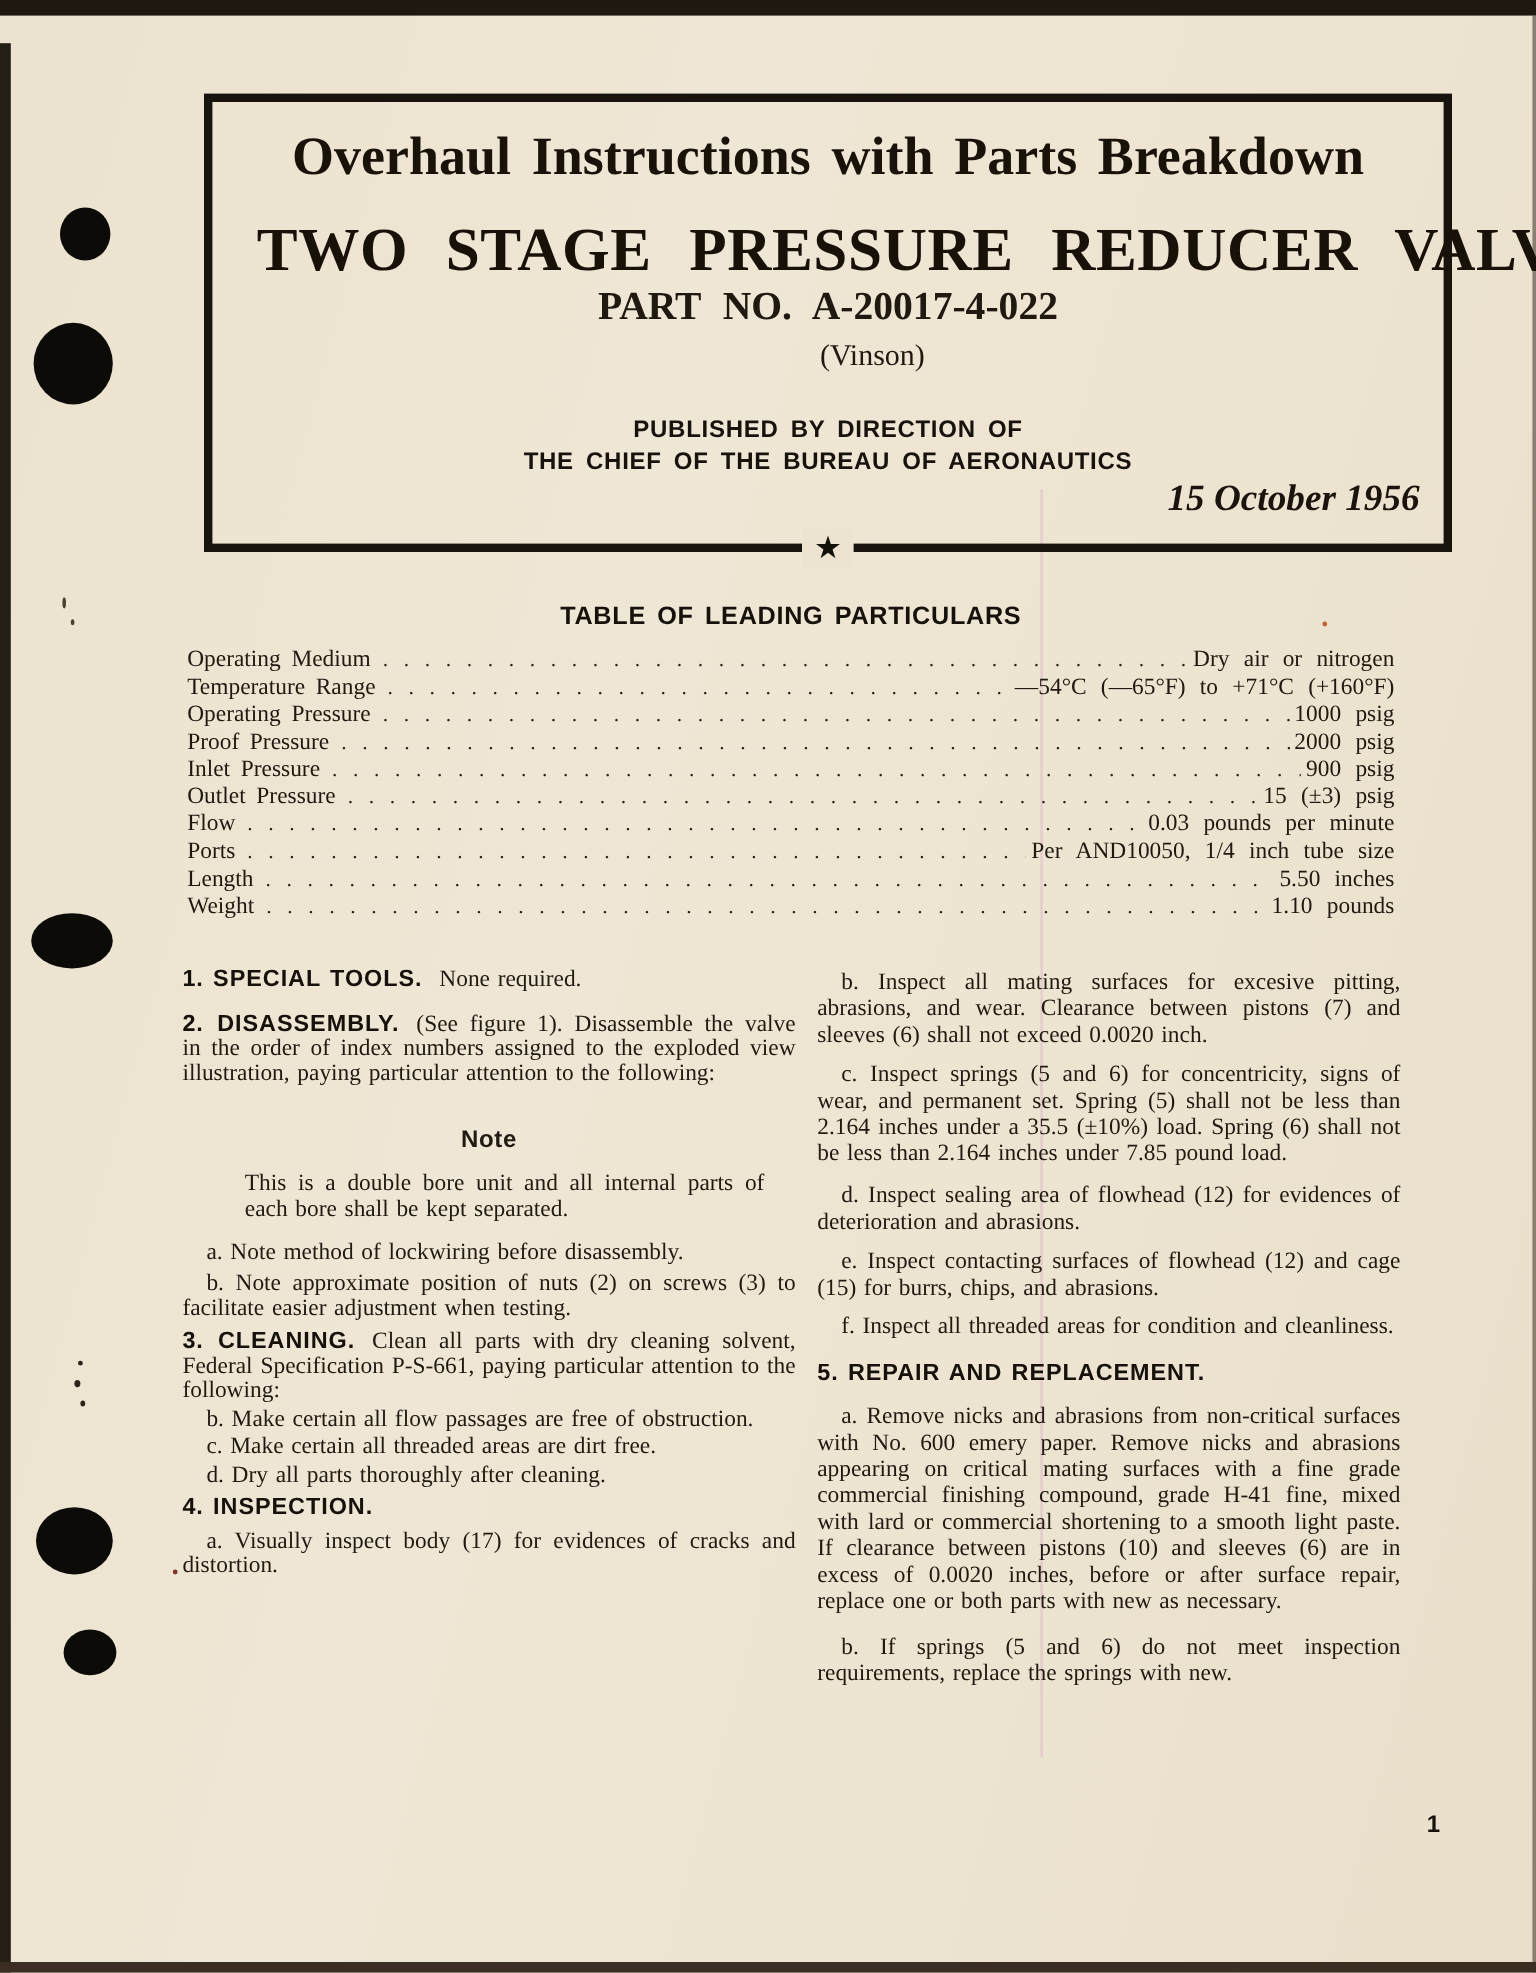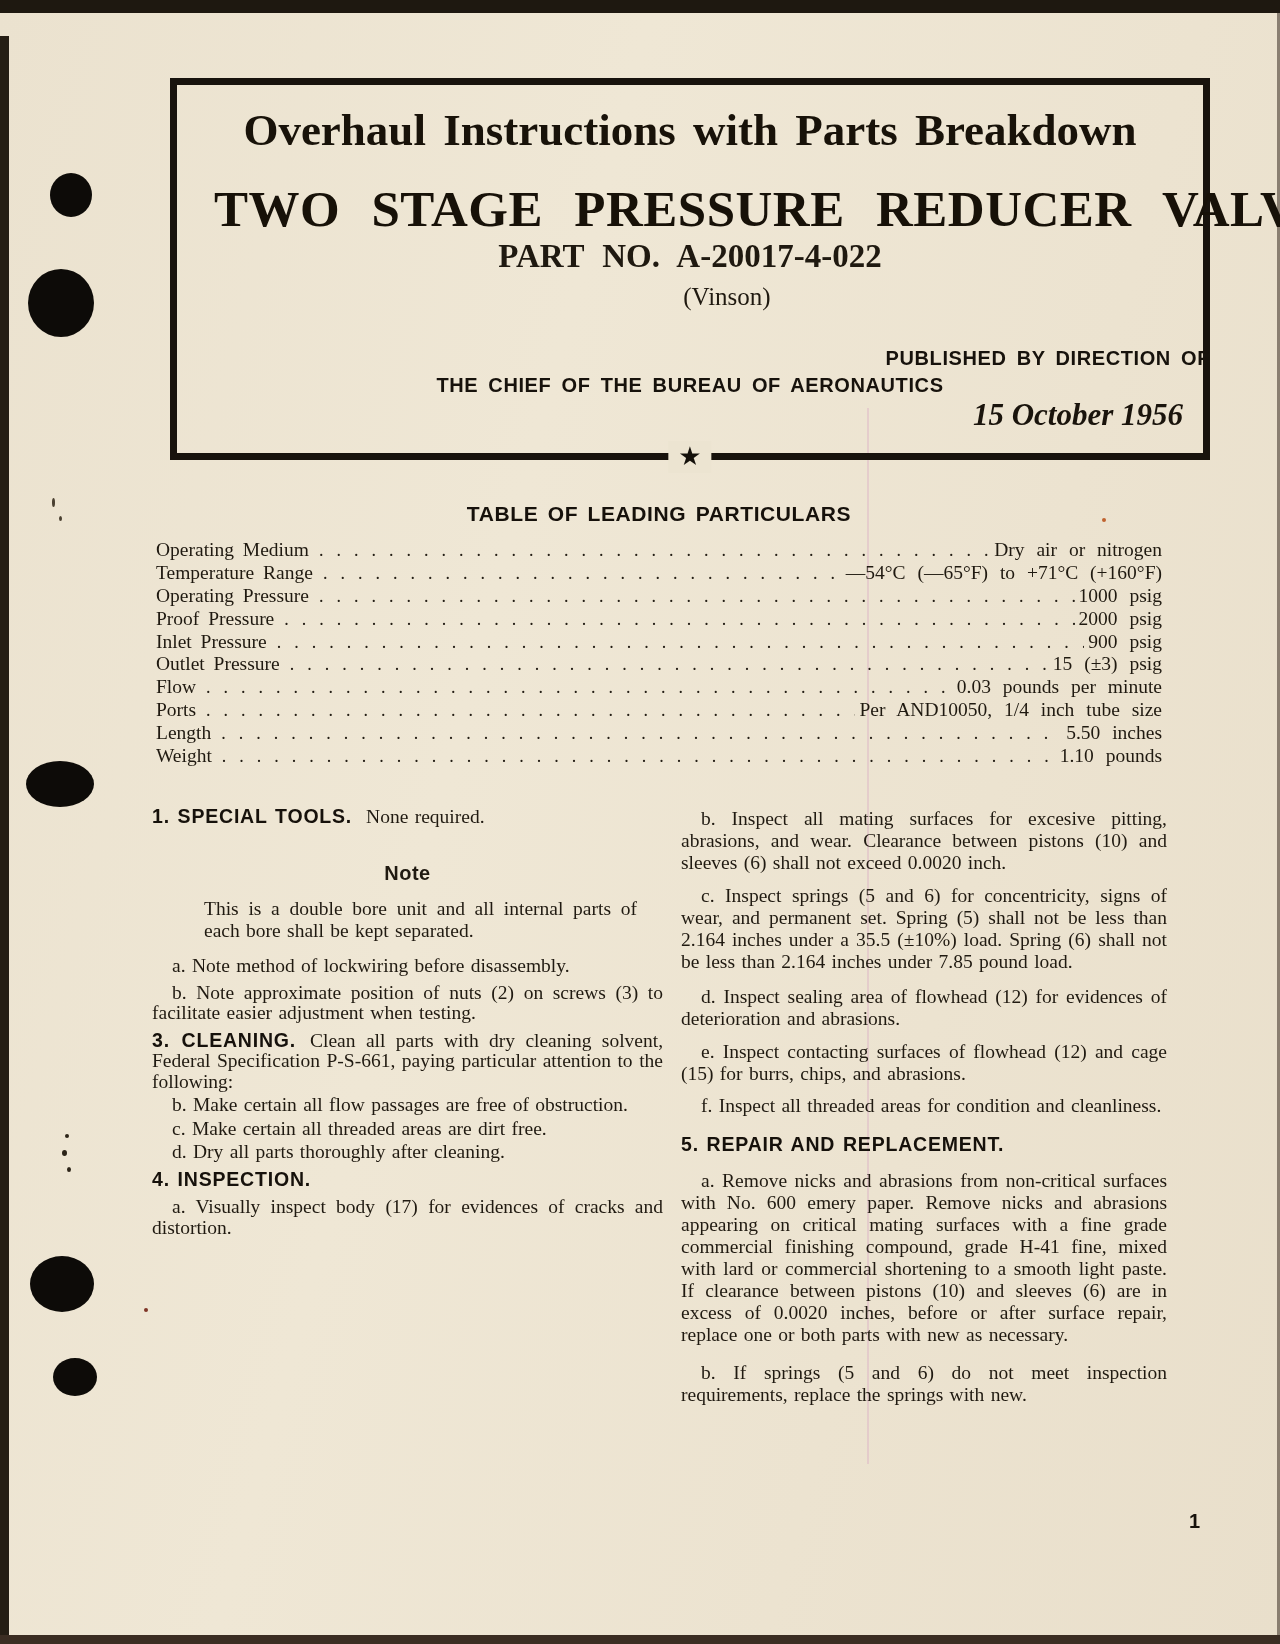--- a/index.html
+++ b/index.html
@@ -23,21 +23,21 @@
     position:absolute; left:690px; top:60px; transform:translateX(-50%); z-index:2;
     background:#ece4d1; padding:0 16px; line-height:32px; white-space:nowrap;
     font-family:"Liberation Sans", sans-serif; font-weight:700; font-size:26px; letter-spacing:.5px; color:#16110b;
   }
   .hdr-center { position:absolute; left:170px; width:1040px; text-align:center; white-space:nowrap; }
   .title1 { top:104px; font-size:45px; font-weight:700; word-spacing:6px; color:#181209; }
   .title2 { top:180px; font-size:51px; font-weight:700; word-spacing:18px; letter-spacing:.5px; color:#171108;padding-left:44px; }
   .partno { top:238px; font-size:33px; font-weight:700; word-spacing:10px; }
   .vinson { top:283px; font-size:25px;margin-left:37px; }
   .pub    { font-family:"Liberation Sans", sans-serif; font-weight:700; font-size:20px; letter-spacing:.6px; word-spacing:4px; color:#17120c; }
-  .pub1   { top:347px;text-align:right; }
+  .pub1   { top:347px; }
   .pub2   { top:374px; }
   .date   { position:absolute; left:170px; top:397px; width:1013px; text-align:right;
             font-style:italic; font-weight:700; font-size:31px; color:#1a140c; }
   .star   { position:absolute; left:690px; top:441px; transform:translateX(-50%); z-index:2;
             background:#ece4d1; padding:0 10px; font-size:26px; line-height:32px; color:#14100a; }
   
   .particulars { position:absolute; left:156px; top:502px; width:1006px; }
   .particulars-heading { text-align:center; font-family:"Liberation Sans", sans-serif; font-weight:700;
             font-size:21px; letter-spacing:.6px; word-spacing:3px; margin:0 0 13px 0; color:#16110b; }
   .prow { display:flex; align-items:baseline; height:22.9px; font-size:19.5px; }
@@ -155,34 +155,35 @@
     </div>
     <div class="prow">
       <span class="lbl">Weight</span>
       <span class="dots">..........................................................................................</span>
       <span class="val">1.10 pounds</span>
     </div>
   </div>
 
   <div class="col col-left">
     <p><span class="sec-head">1. SPECIAL TOOLS.</span><span>None required.</span></p>
+    <p class="l1"><span class="sec-head">2. DISASSEMBLY.</span><span>(See figure 1). Disassemble the valve in the order of index numbers assigned to the exploded view illustration, paying particular attention to the following:</span></p>
     <p class="l2 note-heading">Note</p>
     <p class="l3 note-body">This is a double bore unit and all internal parts of each bore shall be kept separated.</p>
     <p class="l4 lettered">a. Note method of lockwiring before disassembly.</p>
     <p class="l5 lettered">b. Note approximate position of nuts (2) on screws (3) to facilitate easier adjustment when testing.</p>
     <p class="l6"><span class="sec-head">3. CLEANING.</span><span>Clean all parts with dry cleaning solvent, Federal Specification P-S-661, paying particular attention to the following:</span></p>
     <p class="l8 lettered">b. Make certain all flow passages are free of obstruction.</p>
     <p class="l9 lettered">c. Make certain all threaded areas are dirt free.</p>
     <p class="l10 lettered">d. Dry all parts thoroughly after cleaning.</p>
     <p class="l11"><span class="sec-head">4. INSPECTION.</span></p>
     <p class="l12 lettered">a. Visually inspect body (17) for evidences of cracks and distortion.</p>
   </div>
 
   <div class="col col-right">
-    <p class="lettered">b. Inspect all mating surfaces for excesive pitting, abrasions, and wear. Clearance between pistons (10) and sleeves (6) shall not exceed 0.0020 inch.</p>
+    <p class="lettered">b. Inspect all mating surfaces for excesive pitting, abrasions, and wear. Clearance between pistons (7) and sleeves (6) shall not exceed 0.0020 inch.</p>
     <p class="r1 lettered">c. Inspect springs (5 and 6) for concentricity, signs of wear, and permanent set. Spring (5) shall not be less than 2.164 inches under a 35.5 (±10%) load. Spring (6) shall not be less than 2.164 inches under 7.85 pound load.</p>
     <p class="r2 lettered">d. Inspect sealing area of flowhead (12) for evidences of deterioration and abrasions.</p>
     <p class="r3 lettered">e. Inspect contacting surfaces of flowhead (12) and cage (15) for burrs, chips, and abrasions.</p>
     <p class="r4 lettered">f. Inspect all threaded areas for condition and cleanliness.</p>
     <p class="r5"><span class="sec-head">5. REPAIR AND REPLACEMENT.</span></p>
     <p class="r6 lettered">a. Remove nicks and abrasions from non-critical surfaces with No. 600 emery paper. Remove nicks and abrasions appearing on critical mating surfaces with a fine grade commercial finishing compound, grade H-41 fine, mixed with lard or commercial shortening to a smooth light paste. If clearance between pistons (10) and sleeves (6) are in excess of 0.0020 inches, before or after surface repair, replace one or both parts with new as necessary.</p>
     <p class="r7 lettered">b. If springs (5 and 6) do not meet inspection requirements, replace the springs with new.</p>
   </div>
 
   <div class="page-number">1</div>

